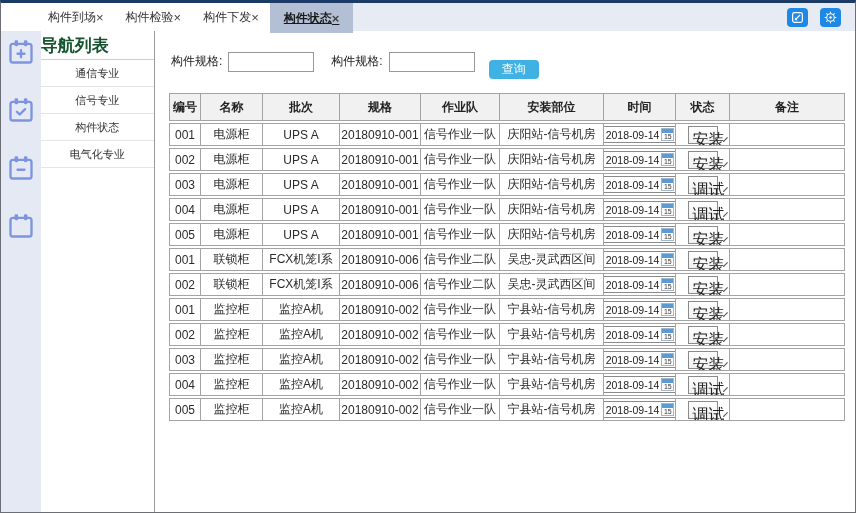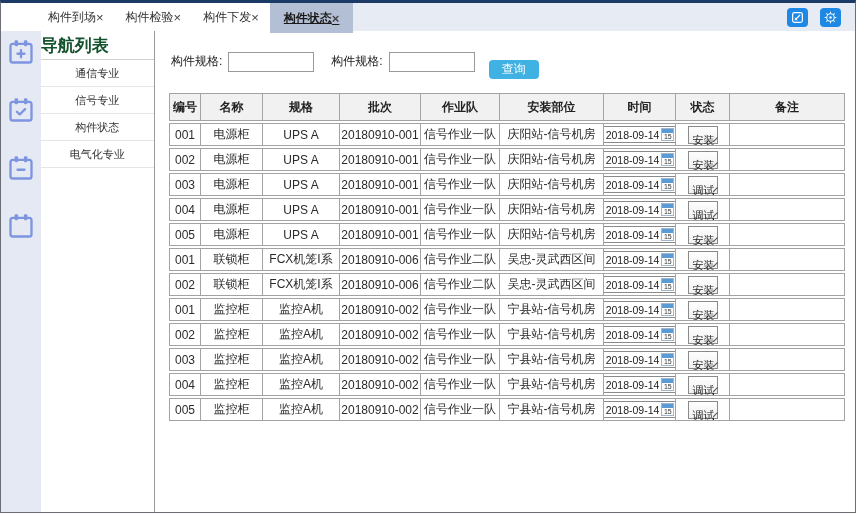--- a/index.html
+++ b/index.html
@@ -44,21 +44,21 @@
   .table{ width:676px; --cols:31px 62px 77px 81px 79px 104px 72px 54px 1fr; }
   .tr{ display:grid; grid-template-columns:var(--cols); border:1px solid var(--table-border,#a3a3a3); background:#fff; margin-bottom:2px; }
   .th,.td{ border-right:1px solid var(--table-border,#a3a3a3); display:flex; align-items:center; justify-content:center; font-size:12px; color:#2b2b2b; overflow:hidden; white-space:nowrap; }
   .th:last-child,.td:last-child{ border-right:none; }
   .thead .th{ height:26px; background:var(--header-bg,#f1f1f1); font-weight:bold; color:#222;font-family:Liberation Serif, serif; }
   .tbody .td{ height:21px; }
 
   .date-box{ display:inline-flex; align-items:center; border:1px solid #8a8a8a; background:#fff; height:17px; padding:0 1px 0 2px; gap:2px; font-size:10.5px; color:#222; }
   .date-icon{ width:13px; height:13px; border:1px solid #9fb6cc; background:linear-gradient(#5b9bd5 0 4px,#fdfdfd 4px); font-size:7px; line-height:8px; padding-top:4px; text-align:center; color:#333; font-family:"Liberation Sans",sans-serif; }
 
-  .select-box{ display:inline-flex; align-items:center; justify-content:space-between; width:30px; height:18px; border:1px solid #8a8a8a; background:linear-gradient(#fefefe,#f1f1f1); padding:12px 4px 0 4px; font-size:11px; color:#222; }
+  .select-box{ display:inline-flex; align-items:center; justify-content:space-between; width:30px; height:18px; border:1px solid #8a8a8a; background:linear-gradient(#fefefe,#f1f1f1); padding:12px 4px 0 4px; font-size:16px; color:#222; }
   .chev{ width:6px; height:6px; border-right:1px solid #555; border-bottom:1px solid #555; transform:rotate(45deg) translate(-1px,-1px); }
 </style>
 </head>
 <body>
 
 <div class="window">
 
   <div class="tabstrip">
     <div class="tabstrip-pad"></div>
 
@@ -158,22 +158,22 @@
         <label class="grp2">构件规格:</label>
         <input type="text" value="" style="">
         <button class="query-btn">查询</button>
       </div>
 
       <div class="table">
         <div class="thead">
           <div class="tr">
             <div class="th">编号</div>
             <div class="th">名称</div>
+            <div class="th">批次</div>
             <div class="th">规格</div>
-            <div class="th">批次</div>
             <div class="th">作业队</div>
             <div class="th">安装部位</div>
             <div class="th">时间</div>
             <div class="th">状态</div>
             <div class="th">备注</div>
           </div>
         </div>
         <div class="tbody">
   <div class="tr">
     <div class="td">001</div>

